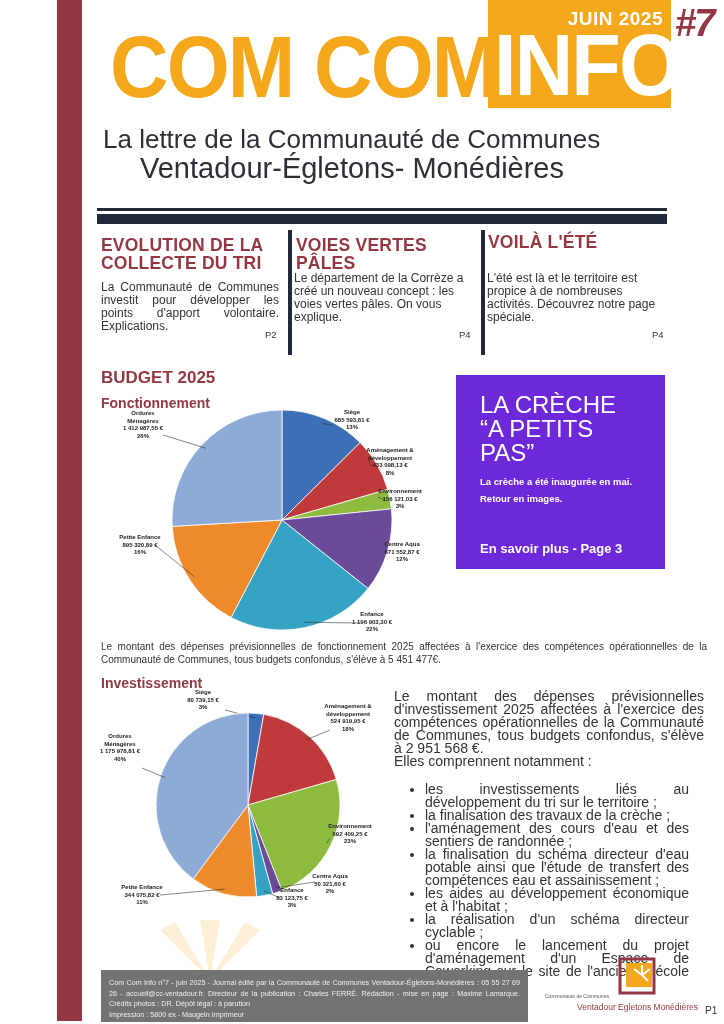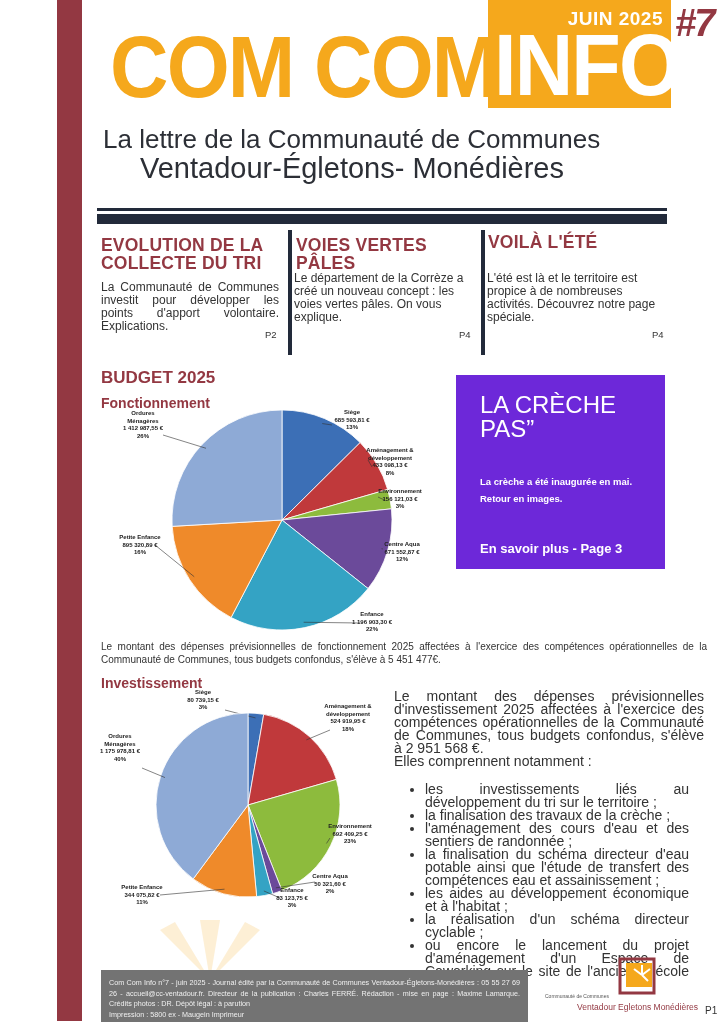--- a/index.html
+++ b/index.html
@@ -170,20 +170,21 @@
     <li class="just">la finalisation du schéma directeur d'eau potable ainsi que l'étude de transfert des compétences eau et assainissement ;</li>
     <li class="just">les aides au développement économique et à l'habitat ;</li>
     <li class="just">la réalisation d'un schéma directeur cyclable ;</li>
     <li class="just">ou encore le lancement du projet d'aménagement d'un Espace de Coworking sur le site de l'ancienne école des combes.</li>
   </ul>
 </div>
 
 <div class="creche">
   <div class="creche-title">
     <div>LA CRÈCHE</div>
+    <div>“A PETITS</div>
     <div>PAS”</div>
   </div>
   <div class="creche-body">
     <div>La crèche a été inaugurée en mai.</div>
     <div>Retour en images.</div>
   </div>
   <div class="creche-more">En savoir plus - Page 3</div>
 </div>
 
 <svg class="sunwatermark" width="140" height="60" viewBox="0 0 140 60">

